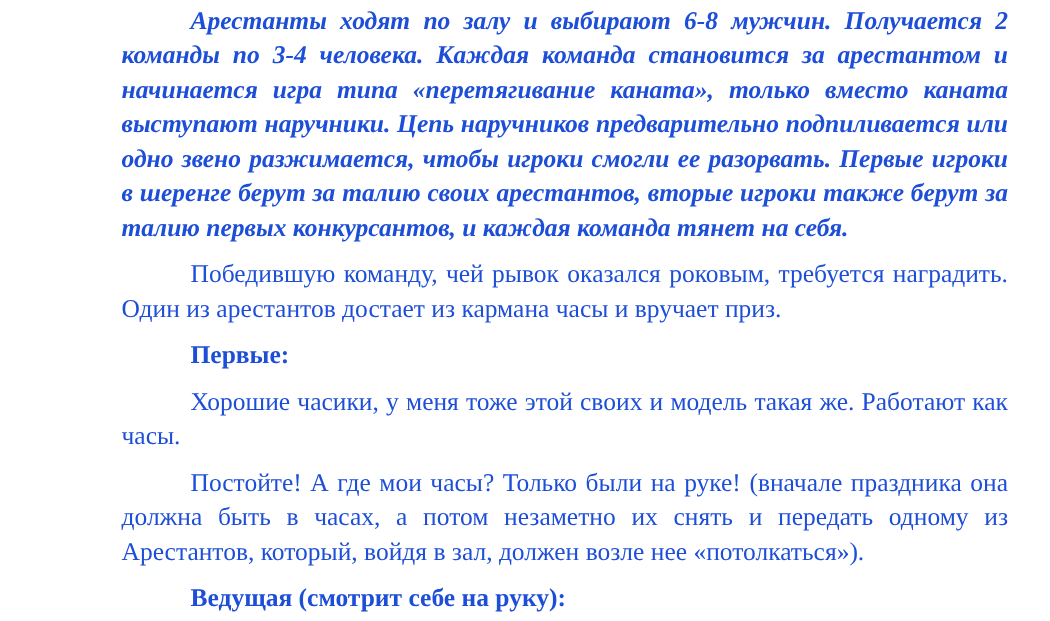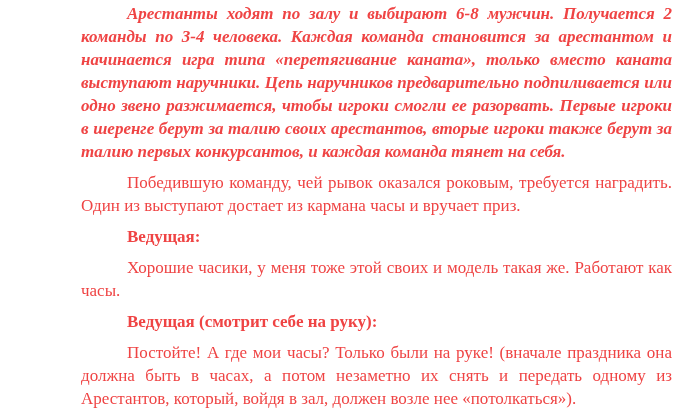--- a/index.html
+++ b/index.html
@@ -7,21 +7,21 @@
     padding: 0;
     background: #ffffff;
   }
   .page {
     position: relative;
     width: 700px;
     height: 414px;
     background: #ffffff;
     overflow: hidden;
     font-family: "Liberation Serif", "DejaVu Serif", serif;
-    color: #ef4444;
+    color: #1d4ed8;
   }
   .content {
     position: absolute;
     left: 81px;
     top: 2px;
     width: 591px;
   }
   .para {
     margin: 0;
     font-size: 17px;
@@ -46,19 +46,19 @@
     font-weight: bold;
     text-align: left;
   }
 </style>
 </head>
 <body>
 
 <div class="page">
   <div class="content">
     <p class="para style-bold-italic">Арестанты ходят по залу и выбирают 6-8 мужчин. Получается 2 команды по 3-4 человека. Каждая команда становится за арестантом и начинается игра типа «перетягивание каната», только вместо каната выступают наручники. Цепь наручников предварительно подпиливается или одно звено разжимается, чтобы игроки смогли ее разорвать. Первые игроки в шеренге берут за талию своих арестантов, вторые игроки также берут за талию первых конкурсантов, и каждая команда тянет на себя.</p>
-    <p class="para style-regular">Победившую команду, чей рывок оказался роковым, требуется наградить. Один из выступают достает из кармана часы и вручает приз.</p>
-    <p class="para style-heading">Ведущая:</p>
+    <p class="para style-regular">Победившую команду, чей рывок оказался роковым, требуется наградить. Один из арестантов достает из кармана часы и вручает приз.</p>
+    <p class="para style-heading">Первые:</p>
     <p class="para style-regular">Хорошие часики, у меня тоже этой своих и модель такая же. Работают как часы.</p>
+    <p class="para style-regular">Постойте! А где мои часы? Только были на руке! (вначале праздника она должна быть в часах, а потом незаметно их снять и передать одному из Арестантов, который, войдя в зал, должен возле нее «потолкаться»).</p>
     <p class="para style-heading">Ведущая (смотрит себе на руку):</p>
-    <p class="para style-regular">Постойте! А где мои часы? Только были на руке! (вначале праздника она должна быть в часах, а потом незаметно их снять и передать одному из Арестантов, который, войдя в зал, должен возле нее «потолкаться»).</p>
   </div>
 </div>
 
 </body></html>

